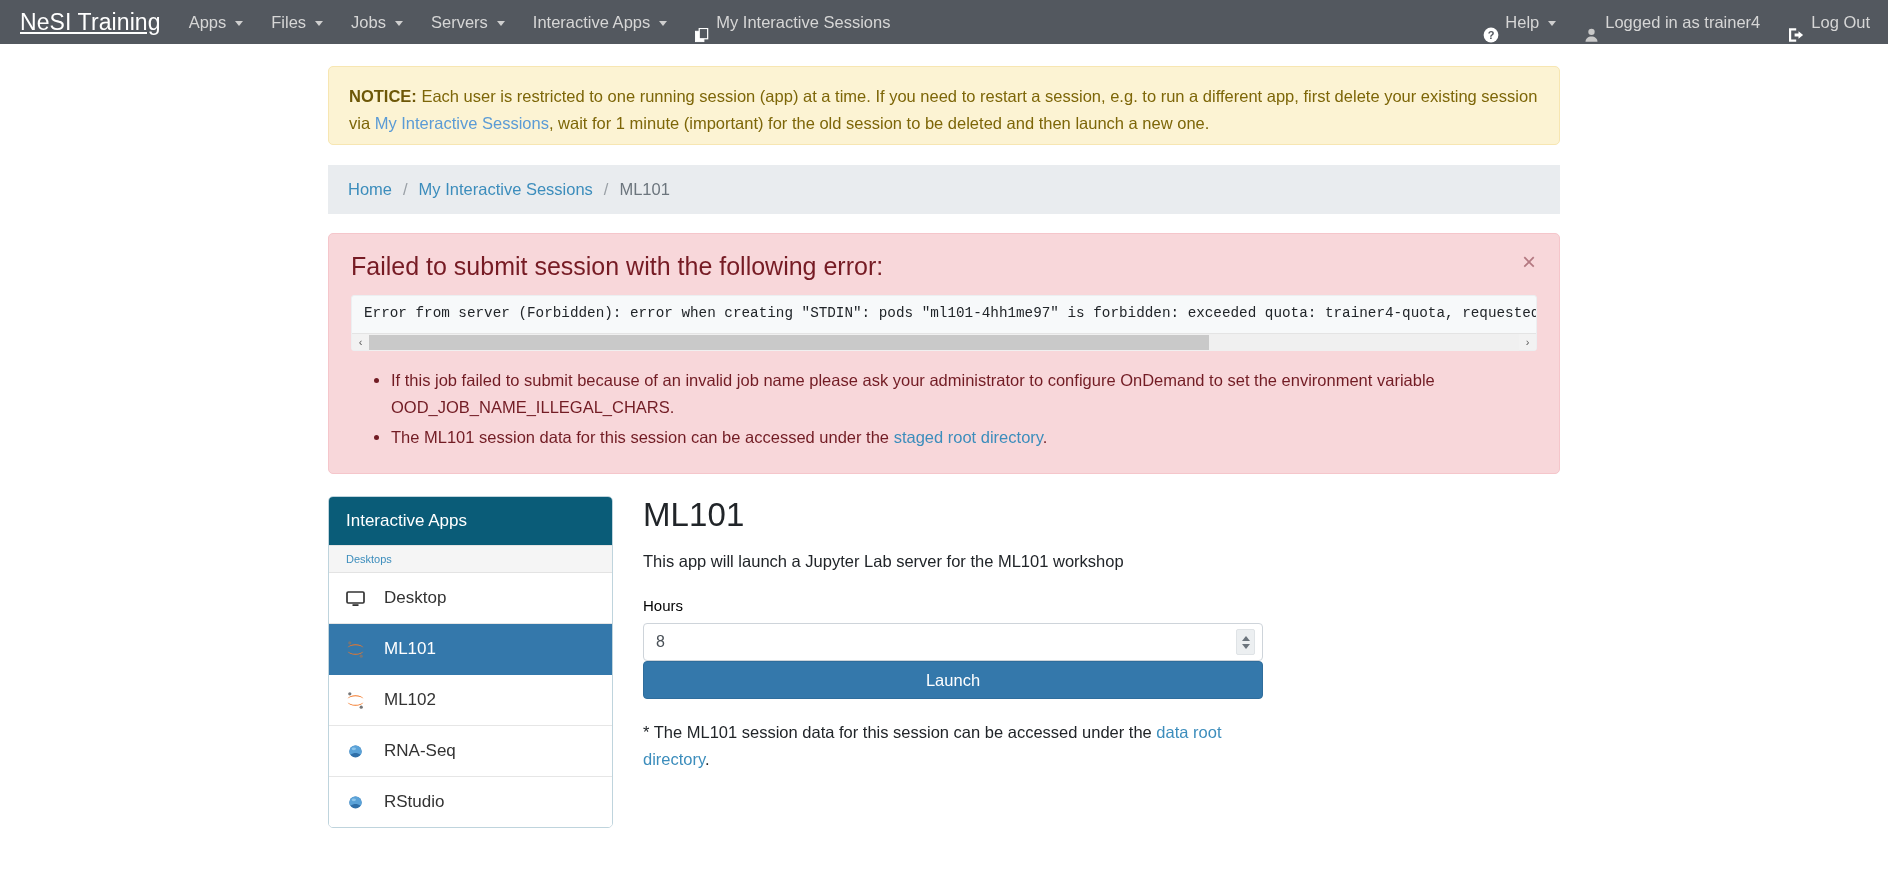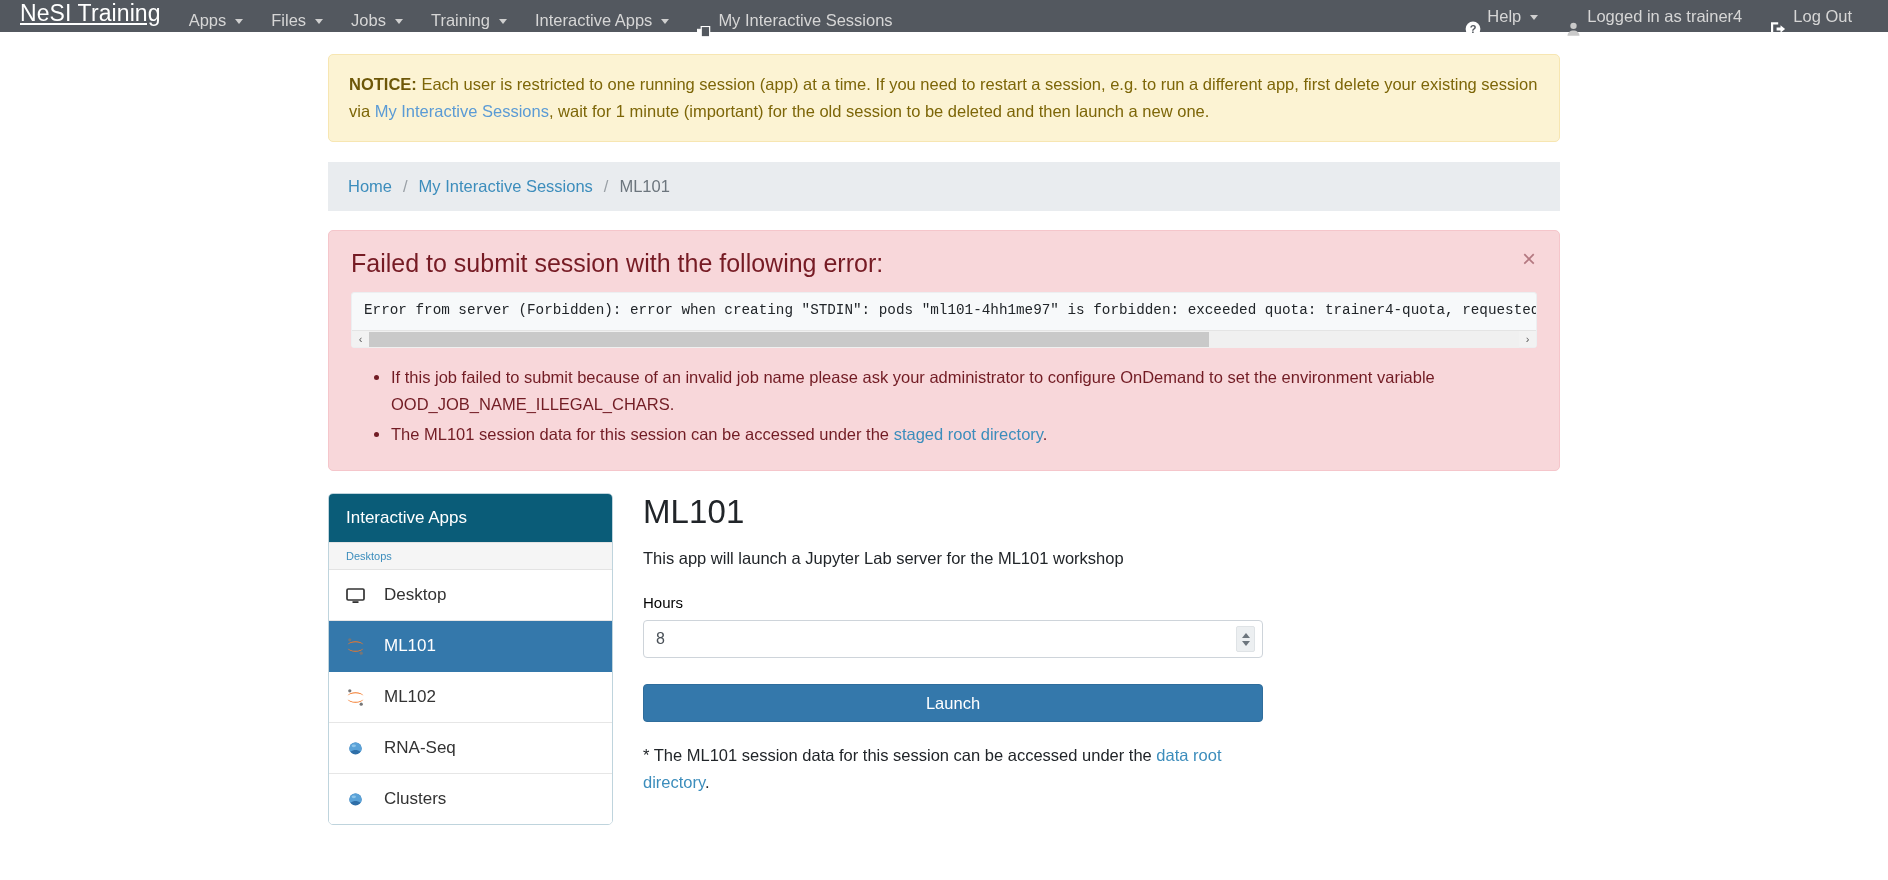--- a/index.html
+++ b/index.html
@@ -9,24 +9,25 @@
     width: 1888px; height: 880px;
     background: #ffffff;
     font-family: "Liberation Sans", sans-serif;
     font-size: 16px;
     color: #212529;
     overflow: hidden;
   }
 
   
   .navbar {
-    height: 32px;
+    height: 44px;
     background: #53585f;
     display: flex;
-    padding: 0 22px 0 10px;
+    align-items: center;
+    padding: 0 4px 0 10px;
     color: #d8d8d8;
     font-size: 16.5px;
     white-space: nowrap;
   }
   .brand {
     color: #ffffff;
     font-size: 23px;
     padding: 0 14px 0 10px;
     letter-spacing: 0.1px;
   }
@@ -63,21 +64,21 @@
     margin: 0 auto;
     padding: 0;
   }
 
   
   .notice {
     margin-top: 22px;
     background: #fcf3d3;
     border: 1px solid #f7e6b2;
     border-radius: 5px;
-    padding: 16px 20px 17px 20px;
+    padding: 16px 20px 8px 20px;
     color: #7d6608;
     font-size: 16.5px;
     line-height: 1.62;
   }
   .notice b { color: #6d5708; font-weight: bold; }
   .notice a { color: #5b9bd5; text-decoration: none; }
 
   
   .breadcrumb {
     margin-top: 20px;
@@ -286,21 +287,21 @@
     width: 0; height: 0;
     border-left: 4px solid transparent;
     border-right: 4px solid transparent;
   }
   .spinner .up { border-bottom: 5px solid #6c757d; }
   .spinner .down { border-top: 5px solid #6c757d; }
 
   .launch-btn {
     width: 620px;
     height: 38px;
-    margin-top: 26px;
+    margin-top: 0;
     background: #3478ab;
     border: 1px solid #2f6d9c;
     border-radius: 4px;
     color: #ffffff;
     font-size: 16.5px;
     font-family: "Liberation Sans", sans-serif;
     cursor: pointer;
   }
 
   .footnote {
@@ -324,21 +325,21 @@
   </div>
   <div class="nav-item">
     <span>Files</span>
     <span class="caret"></span>
   </div>
   <div class="nav-item">
     <span>Jobs</span>
     <span class="caret"></span>
   </div>
   <div class="nav-item">
-    <span>Training</span>
+    <span>Servers</span>
     <span class="caret"></span>
   </div>
   <div class="nav-item">
     <span>Interactive Apps</span>
     <span class="caret"></span>
   </div>
   <div class="nav-item">
     <span class="icon-windows-stack">
       <svg viewBox="0 0 16 16" width="15" height="15" fill="none">
         <rect x="0.5" y="3.5" width="9" height="11" fill="#ffffff" stroke="#ffffff" stroke-width="1"></rect>
@@ -470,21 +471,21 @@
       </a>
 
       <a class="app-item" href="#">
         <span class="app-icon">
           <svg viewBox="0 0 20 20" width="19" height="19">
             <circle cx="10" cy="10" r="6.4" fill="#2f6fa8"></circle>
             <path d="M10 3.6a6.4 6.4 0 0 1 5.3 10c-1.6-1.2-3.6-1.9-5.3-1.9s-3.7.7-5.3 1.9A6.4 6.4 0 0 1 10 3.6z" fill="#5aa2d8"></path>
             <ellipse cx="8.2" cy="7.2" rx="2.3" ry="1.5" fill="#9fd0f0" opacity=".75"></ellipse>
           </svg>
         </span>
-        <span>Clusters</span>
+        <span>RStudio</span>
       </a>
     </div>
 
     <div class="main">
       <h1>ML101</h1>
       <p class="desc">This app will launch a Jupyter Lab server for the ML101 workshop</p>
 
       <label class="form-label">Hours</label>
       <div class="number-field">
         <span class="val">8</span>

